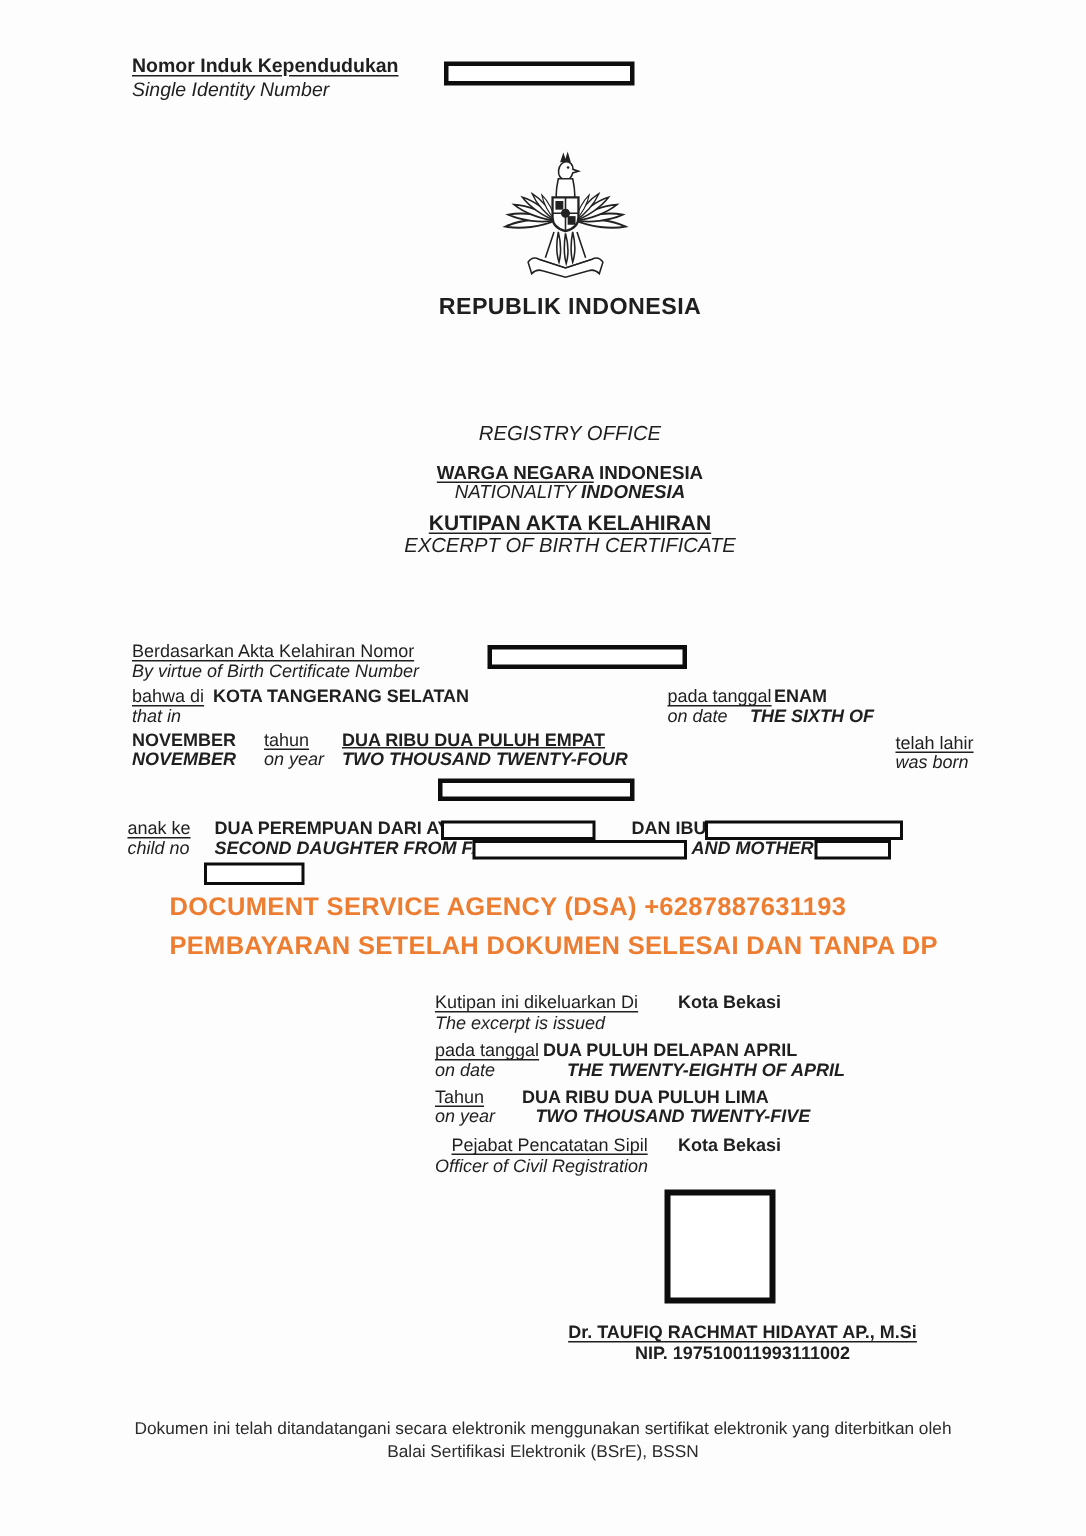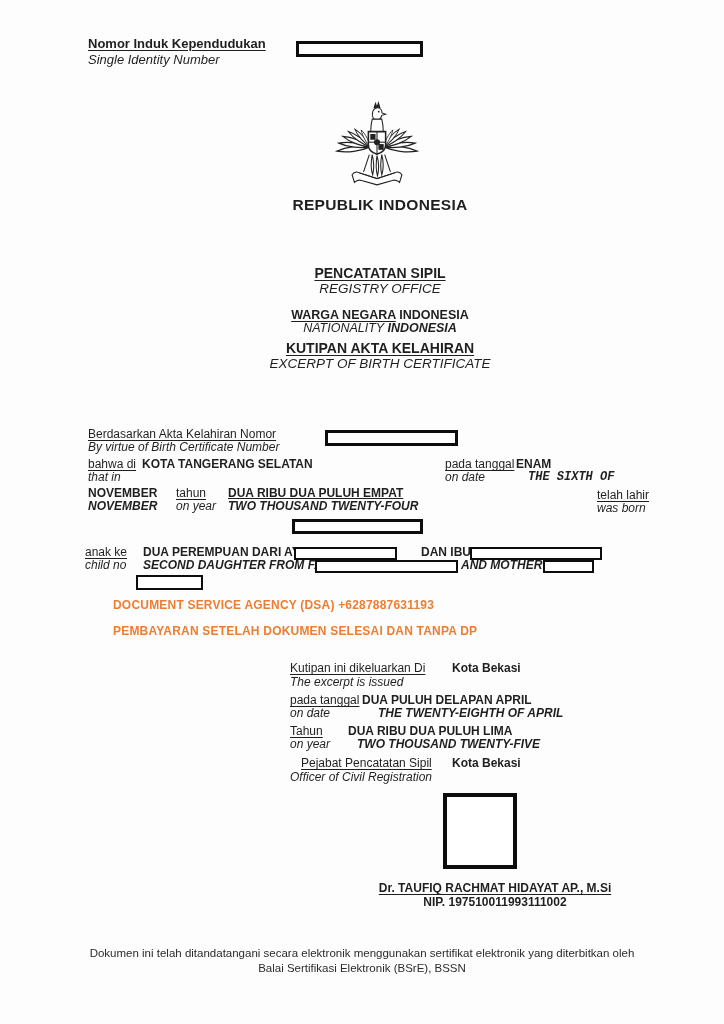--- a/index.html
+++ b/index.html
@@ -22,21 +22,21 @@
   .redact {
     position:absolute; background:#ffffff; border:3px solid #0d0d0d;
   }
   .redact.thin { border-width:2.5px; }
   .sig-box {
     position:absolute; left:443px; top:793px; width:74px; height:76px;
     background:#ffffff; border:4px solid #0d0d0d;
   }
   .watermark {
     position:absolute; left:113px; top:592px;
-    font-weight:700; font-size:12px; line-height:26px; letter-spacing:.2px;
+    font-weight:700; font-size:17px; line-height:26px; letter-spacing:.2px;
   }
   .footer-line { position:absolute; left:0; width:724px; text-align:center;
     font-size:11.5px; color:#2b2b2b; }
   .gap6 { margin-left:6px; }
 </style>
 </head>
 <body>
 
 <div class="page">
 
@@ -85,40 +85,39 @@
 
         <path d="M42 58 L36 76 M58 58 L64 76" fill="none"></path>
 
         <path d="M24 79 Q27 74.5 31.5 77 L50 83 L68.5 77 Q73 74.5 76 79 L73.5 87 Q70 83.5 66 85 L50 89.5 L34 85 Q30 83.5 26.5 87 Z"></path>
         <path d="M31.5 77 L50 83 L68.5 77" fill="none" stroke-width="0.8"></path>
       </g>
     </svg>
   </div>
   <div class="center-col b" style="top:196px; font-size:15.5px; letter-spacing:.3px;">REPUBLIK INDONESIA</div>
 
-  <div class="center-col b u fs14" style="top:266px;">PENCATATAN SIPIL</div>
   <div class="center-col i" style="top:281px; font-size:13.5px;">REGISTRY OFFICE</div>
 
   <div class="center-col i" style="top:321px; font-size:12.5px;"><span>NATIONALITY </span><span class="b">INDONESIA</span></div>
   <div class="center-col b" style="top:308px; font-size:12.5px;"><span class="u">WARGA NEGARA</span><span> INDONESIA</span></div>
 
   <div class="center-col b u fs14" style="top:341px;">KUTIPAN AKTA KELAHIRAN</div>
   <div class="center-col i" style="top:356px; font-size:13.5px;">EXCERPT OF BIRTH CERTIFICATE</div>
 
   <div class="abs u fs12" style="left:88px; top:428px;">Berdasarkan Akta Kelahiran Nomor</div>
   <div class="redact" style="left:325px; top:430px; width:133px; height:16px;"></div>
   <div class="abs i fs12" style="left:88px; top:441px;">By virtue of Birth Certificate Number</div>
 
   <div class="abs fs12" style="left:88px; top:458px;"><span class="u">bahwa di</span><span class="b gap6">KOTA TANGERANG SELATAN</span></div>
   <div class="abs i fs12" style="left:88px; top:471px;">that in</div>
 
   <div class="abs u fs12" style="left:445px; top:458px;">pada tanggal</div>
   <div class="abs b fs12" style="left:516px; top:458px;">ENAM</div>
   <div class="abs i fs12" style="left:445px; top:471px;">on date</div>
-  <div class="abs bi fs12" style="left:528px; top:471px;font-family:Liberation Mono, monospace;">THE SIXTH OF</div>
+  <div class="abs bi fs12" style="left:500px; top:471px;">THE SIXTH OF</div>
 
   <div class="abs b fs12" style="left:88px; top:487px;">NOVEMBER</div>
   <div class="abs u fs12" style="left:176px; top:487px;">tahun</div>
   <div class="abs b fs12" style="left:228px; top:487px;text-decoration:underline;">DUA RIBU DUA PULUH EMPAT</div>
   <div class="abs bi fs12" style="left:88px; top:500px;">NOVEMBER</div>
   <div class="abs i fs12" style="left:176px; top:500px;">on year</div>
   <div class="abs bi fs12" style="left:228px; top:500px;">TWO THOUSAND TWENTY-FOUR</div>
 
   <div class="abs u fs12" style="left:597px; top:489px;">telah lahir</div>
   <div class="abs i fs12" style="left:597px; top:502px;">was born</div>

